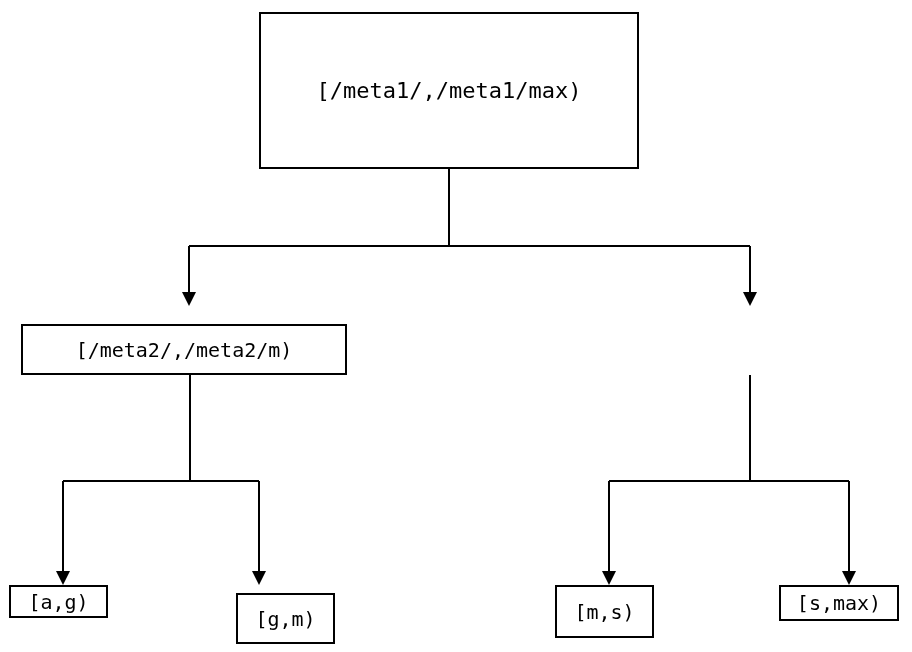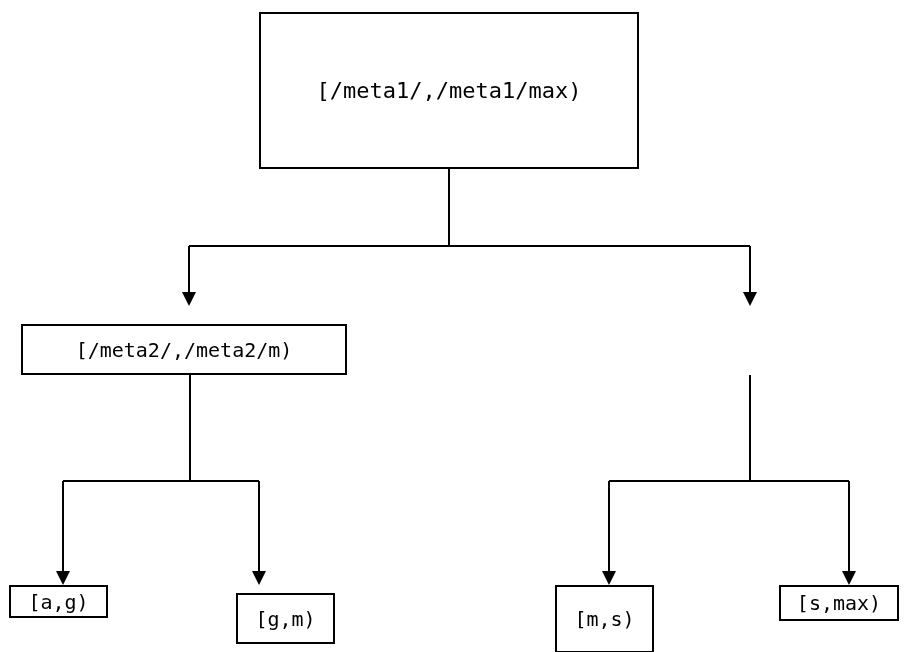--- a/index.html
+++ b/index.html
@@ -78,21 +78,21 @@
     left: 205px;
     top: 593px;
     width: 99px;
     height: 51px;
     margin-left: 31px;
   }
   #node-leaf-ms {
     left: 555px;
     top: 585px;
     width: 99px;
-    height: 68px;
+    height: 53px;
   }
   #node-leaf-smax {
     left: 779px;
     top: 585px;
     width: 120px;
     height: 36px;
   }
   #node-leaf-ag .node-label,
   #node-leaf-gm .node-label,
   #node-leaf-ms .node-label,

